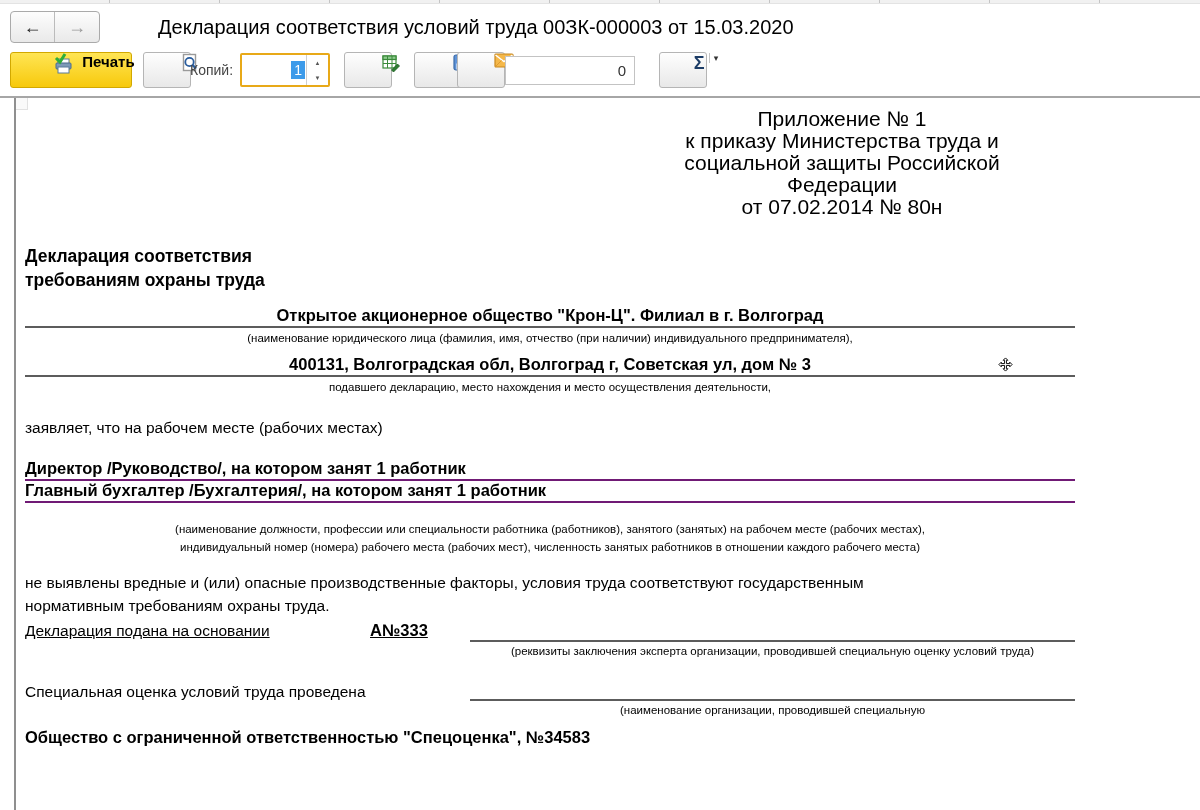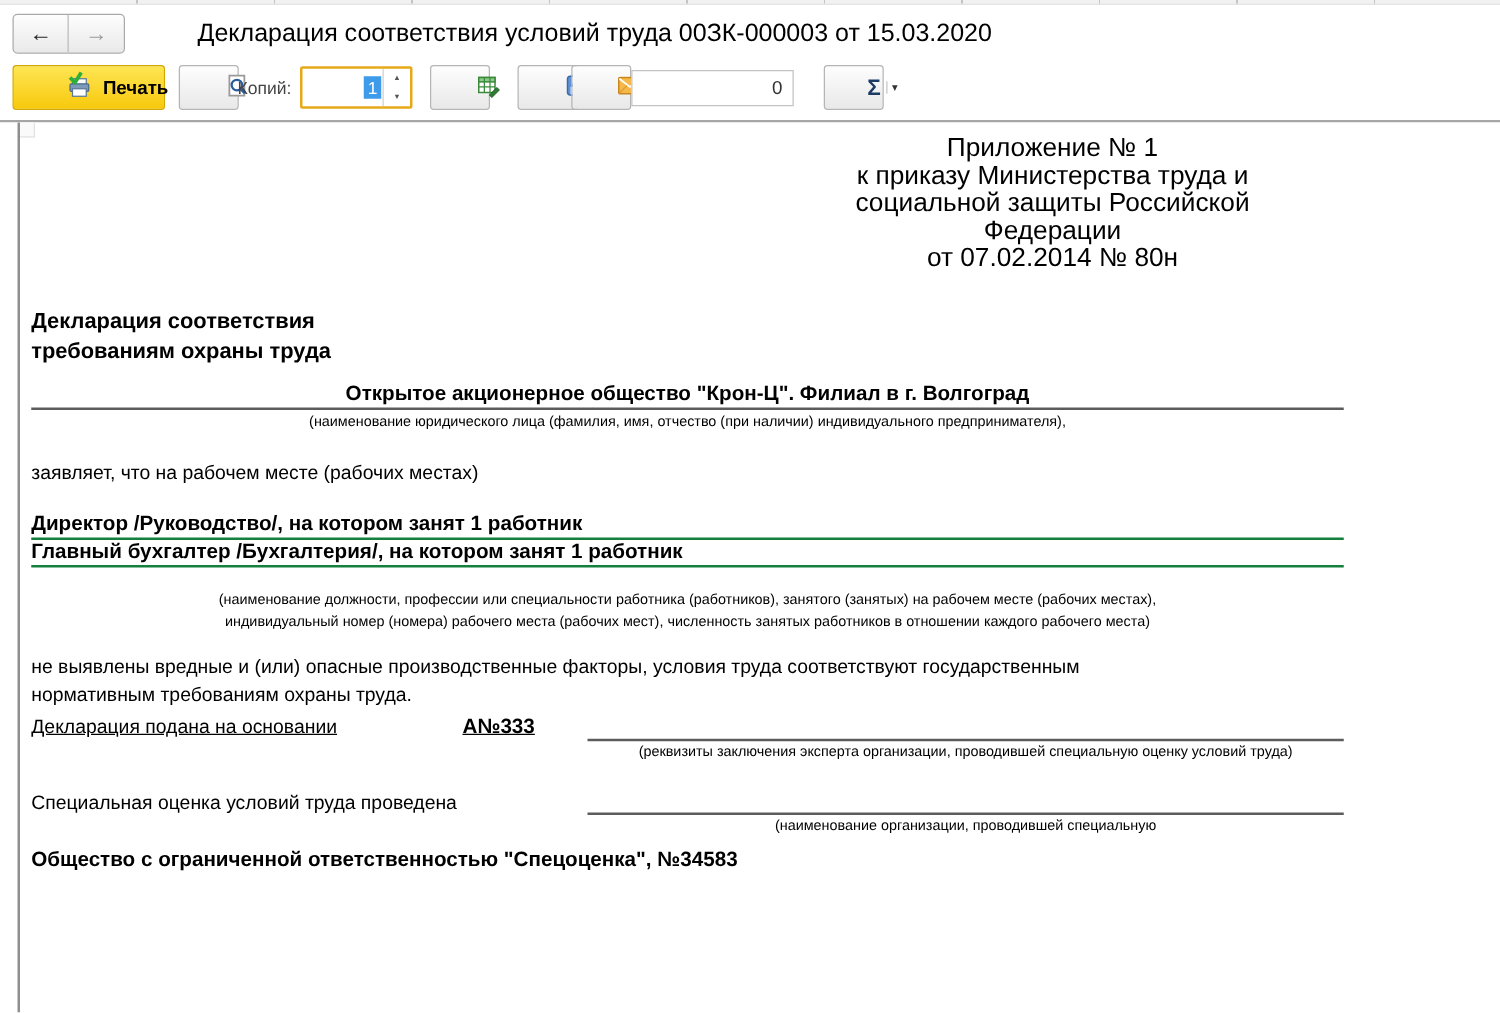--- a/index.html
+++ b/index.html
@@ -14,21 +14,21 @@
     background: linear-gradient(#fdfdfd, #e9e9e9); }
   .nav-btn { width: 44px; height: 30px; display: flex; align-items: center; justify-content: center;
     font-size: 18px; font-weight: bold; background: transparent; border: none; cursor: pointer; }
   .nav-btn.back { color: #222; border-right: 1px solid #bbb; }
   .nav-btn.fwd { color: #9b9b9b; }
   .win-title { font-size: 20px; font-weight: normal; margin-left: 58px; white-space: nowrap; }
 
   
   .toolbar { height: 46px; position: relative; }
   .tb-btn { position: absolute; top: 2px; height: 36px; border: 1px solid #b5b5b5; border-radius: 3px;
-    background: linear-gradient(#fefefe, #e8e8e8); display: flex; align-items: center;
+    background: linear-gradient(#fefefe, #e8e8e8); display: flex; align-items: flex-start;
     justify-content: center; cursor: pointer; padding-left: 46px; }
   .print-btn { left: 10px; width: 122px; background: linear-gradient(#ffe554, #f7c90c);
     border: 1px solid #d2a800; font-weight: bold; font-size: 15px; gap: 7px; }
   .sq { width: 37px; }
   .btn-preview { left: 143px; }
   .btn-tabledit { left: 344px; }
   .btn-save { left: 414px; }
   .btn-mail { left: 457px; }
   .copies-label { position: absolute; left: 190px; top: 12px; font-size: 14px; color: #444; }
   .spinner { position: absolute; left: 240px; top: 3px; width: 90px; height: 34px;
@@ -57,21 +57,21 @@
     font-size: 21px; line-height: 22px; }
   .doc-title { margin-top: 26px; text-align: left; font-weight: bold; font-size: 17.5px; line-height: 24px; }
   .field-b { font-weight: bold; font-size: 16.5px; text-align: center;
     border-bottom: 2px solid #5c5c5c; padding-bottom: 1px; }
   .hint { font-size: 11.5px; text-align: center; line-height: 16px; margin-top: 2px; }
   .org { margin-top: 14px; }
   .addr { margin-top: 9px; position: relative; }
   .move-cursor { position: absolute; right: 62px; top: 2px; }
   .inn { margin-top: 9px; }
   .declares { margin-top: 24px; font-size: 15.5px; }
-  .wp { font-weight: bold; font-size: 16.5px; border-bottom: 2px solid #15803d;
+  .wp { font-weight: bold; font-size: 16.5px; border-bottom: 2px solid #701a75;
     padding-bottom: 1px; text-align: left; }
   .wp-first { margin-top: 22px; }
   .wp-hints { margin-top: 18px; }
   .statement { margin-top: 16px; font-size: 15.5px; line-height: 23px; }
   .basis-row { margin-top: 4px; display: flex; align-items: baseline; font-size: 15.5px; text-decoration: underline; }
   .basis-label { width: 345px; }
   .basis-value { font-weight: bold; font-size: 16.5px; }
   .rule { margin-left: 445px; width: 605px; border-bottom: 2px solid #5c5c5c; height: 2px; }
   .rule-hint { margin-left: 445px; width: 605px; font-size: 11.5px; text-align: center; margin-top: 3px; }
   .sout-row { margin-top: 26px; display: flex; align-items: flex-end; font-size: 15.5px; }
@@ -193,20 +193,29 @@
     <div class="doc-title">
       <div>Декларация соответствия</div>
       <div>требованиям охраны труда</div>
     </div>
 
     <div class="org">
       <div class="field-b">Открытое акционерное общество "Крон-Ц". Филиал в г. Волгоград</div>
       <div class="hint">(наименование юридического лица (фамилия, имя, отчество (при наличии) индивидуального предпринимателя),</div>
     </div>
 
+    <div class="addr">
+      <div class="field-b">400131, Волгоградская обл, Волгоград г, Советская ул, дом № 3</div>
+      <span class="move-cursor">
+        <svg width="15" height="15" viewBox="0 0 16 16">
+          <path d="M8 1 L10.5 3.5 L9 3.5 L9 7 L12.5 7 L12.5 5.5 L15 8 L12.5 10.5 L12.5 9 L9 9 L9 12.5 L10.5 12.5 L8 15 L5.5 12.5 L7 12.5 L7 9 L3.5 9 L3.5 10.5 L1 8 L3.5 5.5 L3.5 7 L7 7 L7 3.5 L5.5 3.5 Z" fill="#fff" stroke="#000" stroke-width="1"></path>
+        </svg>
+      </span>
+      <div class="hint">подавшего декларацию, место нахождения и место осуществления деятельности,</div>
+    </div>
 
 
     <div class="declares">заявляет, что на рабочем месте (рабочих местах)</div>
 
     <div class="wp wp-first">Директор /Руководство/, на котором занят 1 работник</div>
     <div class="wp">Главный бухгалтер /Бухгалтерия/, на котором занят 1 работник</div>
 
     <div class="wp-hints">
       <div class="hint">(наименование должности, профессии или специальности работника (работников), занятого (занятых) на рабочем месте (рабочих местах),</div>
       <div class="hint">индивидуальный номер (номера) рабочего места (рабочих мест), численность занятых работников в отношении каждого рабочего места)</div>

